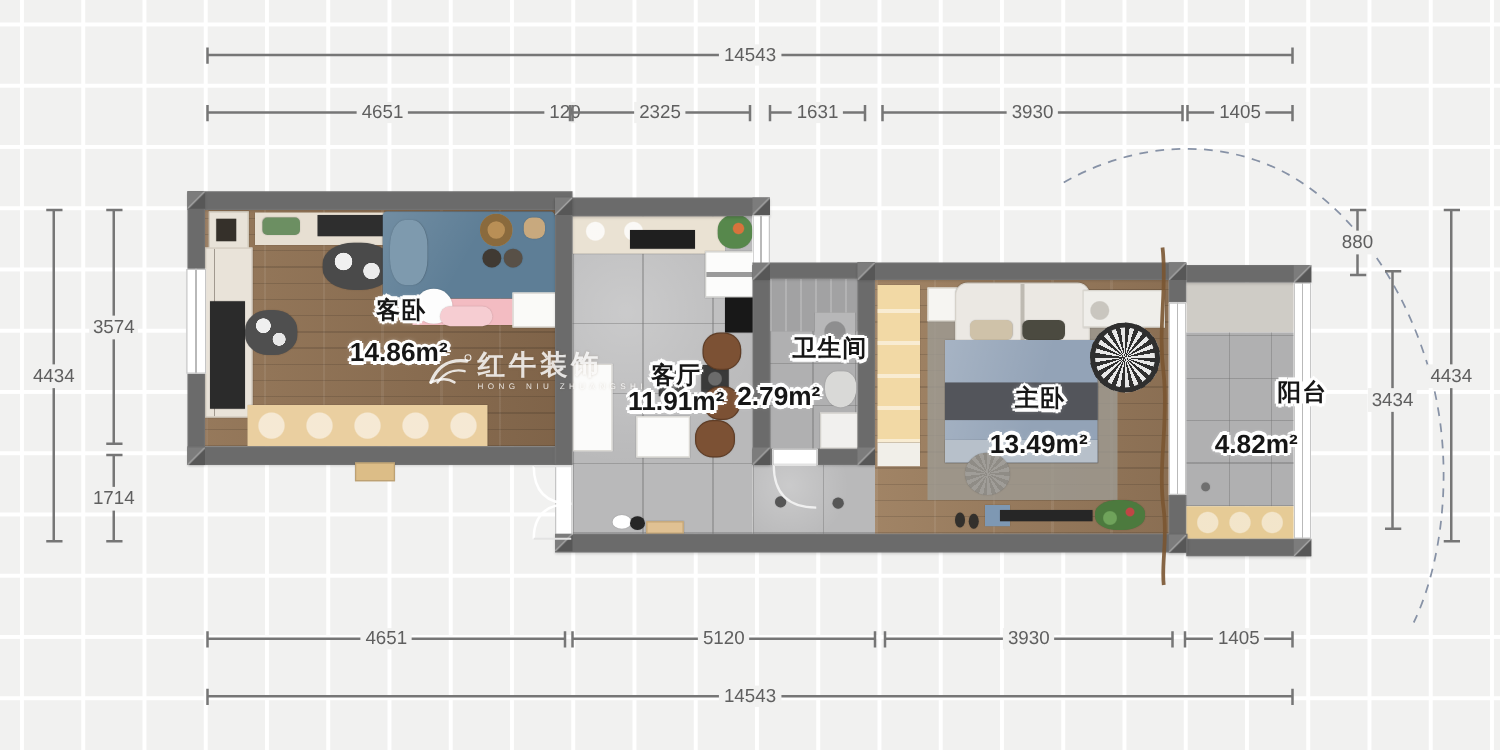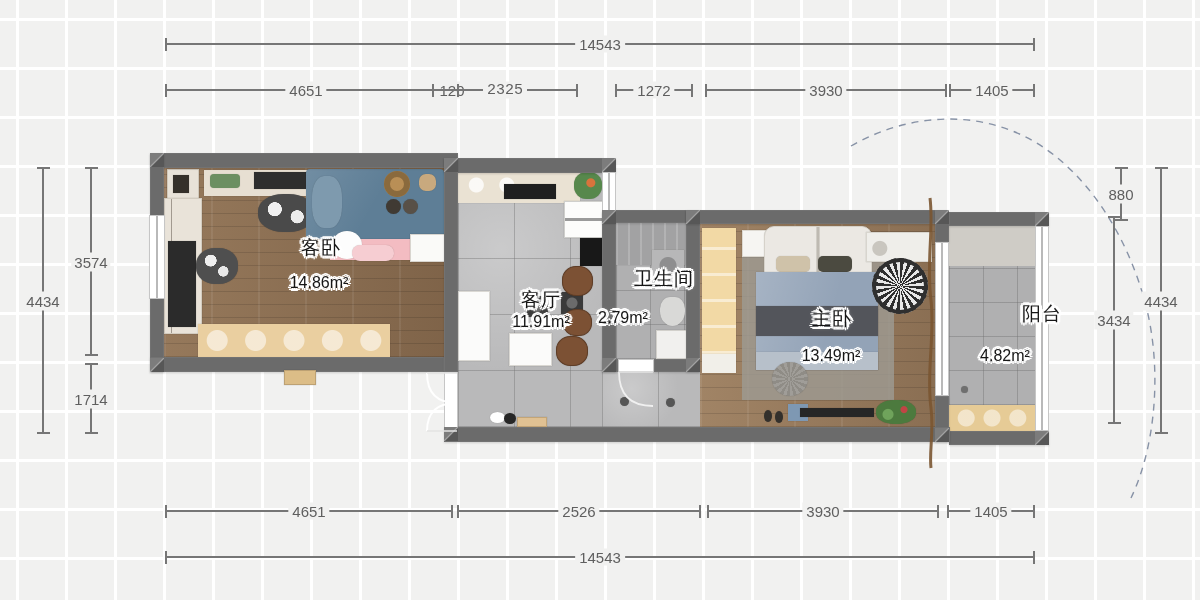--- a/index.html
+++ b/index.html
@@ -49,27 +49,27 @@
   .corner{
     width:14px;height:14px;z-index:5;
     background:linear-gradient(135deg,#7c7c7c 44%,#a2a2a2 50%,#575757 56%);
   }
   
   .f{z-index:2; box-shadow:0 0 1px rgba(0,0,0,.25);}
   .round{border-radius:50%;}
   
   .room-name,.room-area{
     position:absolute; transform:translate(-50%,-50%); z-index:8;
-    font-weight:normal; color:#161616; white-space:nowrap; letter-spacing:1px;
+    font-weight:bold; color:#161616; white-space:nowrap; letter-spacing:1px;
     text-shadow:-2px -2px 0 #fff,2px -2px 0 #fff,-2px 2px 0 #fff,2px 2px 0 #fff,
                  0 -3px 0 #fff,0 3px 0 #fff,-3px 0 0 #fff,3px 0 0 #fff,0 0 5px #fff;
     padding-left:28px;
   }
   .room-name{font-size:19px;}
-  .room-area{font-size:16px;letter-spacing:0;}
+  .room-area{font-size:21px;letter-spacing:0;}
   
   .dh{position:absolute; border-top:2px solid #767676; z-index:9;}
   .dh::before,.dh::after{content:""; position:absolute; top:-7px; width:2px; height:13px; background:#767676;}
   .dh::before{left:-1px;} .dh::after{right:-1px;}
   .dv{position:absolute; border-left:2px solid #767676; z-index:9;}
   .dv::before,.dv::after{content:""; position:absolute; left:-7px; width:13px; height:2px; background:#767676;}
   .dv::before{top:-1px;} .dv::after{bottom:-1px;}
   .dh .lbl{position:absolute; left:50%; top:-1px; transform:translate(-50%,-50%);
     background:#f1f1f0; padding:0 4px; font-size:15px; color:#5f5f5f; white-space:nowrap;}
   .dv .lbl{position:absolute; top:50%; left:-1px; transform:translate(-50%,-50%);
@@ -203,20 +203,32 @@
     <path d="M 851 146 C 905 115 975 107 1035 142 C 1090 175 1130 240 1147 310 C 1162 373 1155 448 1131 498" fill="none" stroke="#8792a6" stroke-width="1.4" stroke-dasharray="7 6"></path>
     <path d="M 930 198 C 934 230 926 262 931 300 C 935 338 926 372 931 408 C 934 432 929 452 931 468" fill="none" stroke="#7a5531" stroke-width="3" opacity="0.9"></path>
     <path d="M 427 373 Q 427 403 457 403" fill="none" stroke="#ffffff" stroke-width="2" opacity="0.95"></path>
     <path d="M 427 431 Q 427 403 457 403" fill="none" stroke="#ffffff" stroke-width="2" opacity="0.95"></path>
     <path d="M 457 373 L 427 373" stroke="#e3e3e3" stroke-width="1.5"></path>
     <path d="M 457 431 L 427 431" stroke="#e3e3e3" stroke-width="1.5"></path>
     <path d="M 619 372 Q 619 406 653 406" fill="none" stroke="#f2f2f2" stroke-width="1.8" opacity="0.95"></path>
     <path d="M 619 372 L 653 372" stroke="#e3e3e3" stroke-width="1.5"></path>
   </svg>
 
+  <div class="watermark">
+    <svg width="36" height="30" viewBox="0 0 40 32">
+      <path d="M3 27 C9 12 19 6 35 8" fill="none" stroke="rgba(255,255,255,.82)" stroke-width="3" stroke-linecap="round"></path>
+      <path d="M9 27 C15 18 24 15 33 17" fill="none" stroke="rgba(255,255,255,.82)" stroke-width="2.2" stroke-linecap="round"></path>
+      <path d="M3 27 C12 23 18 23 24 27" fill="none" stroke="rgba(255,255,255,.82)" stroke-width="2.2" stroke-linecap="round"></path>
+      <circle cx="36" cy="5" r="2.6" fill="none" stroke="rgba(255,255,255,.82)" stroke-width="1"></circle>
+    </svg>
+    <div class="wm-text">
+      <span class="wm-brand">红牛装饰</span>
+      <span class="wm-sub">HONG NIU ZHUANGSHI</span>
+    </div>
+  </div>
 
   <span class="room-name" style="left:307px;top:248px;">客卧</span>
   <span class="room-area" style="left:305px;top:283px;">14.86m²</span>
   <span class="room-name" style="left:527px;top:300px;">客厅</span>
   <span class="room-area" style="left:527px;top:322px;">11.91m²</span>
   <span class="room-name" style="left:650px;top:279px;">卫生间</span>
   <span class="room-area" style="left:609px;top:318px;">2.79m²</span>
   <span class="room-name" style="left:818px;top:319px;">主卧</span>
   <span class="room-area" style="left:817px;top:356px;">13.49m²</span>
   <span class="room-name" style="left:991px;top:314px;margin-left:37px;">阳台</span>
@@ -225,38 +237,38 @@
   <div class="dh" style="left:166px;top:43px;width:868px;">
     <span class="lbl">14543</span>
     </div>
 
   <div class="dh" style="left:166px;top:89px;width:280px;">
     <span class="lbl">4651</span>
     </div>
   <div class="dh" style="left:446px;top:89px;width:12px;">
     <span class="lbl">120</span>
     </div>
-  <div class="dh" style="left:433px;top:89px;width:144px;font-family:Liberation Mono, monospace;">
+  <div class="dh" style="left:456px;top:89px;width:144px;">
     <span class="lbl">2325</span>
     </div>
   <div class="dh" style="left:616px;top:89px;width:76px;">
-    <span class="lbl">1272</span>
+    <span class="lbl">1631</span>
     </div>
   <div class="dh" style="left:706px;top:89px;width:240px;">
     <span class="lbl">3930</span>
     </div>
   <div class="dh" style="left:950px;top:89px;width:84px;">
     <span class="lbl">1405</span>
     </div>
 
   <div class="dh" style="left:166px;top:510px;width:286px;">
     <span class="lbl">4651</span>
     </div>
   <div class="dh" style="left:458px;top:510px;width:242px;">
-    <span class="lbl">2526</span>
+    <span class="lbl">5120</span>
     </div>
   <div class="dh" style="left:708px;top:510px;width:230px;">
     <span class="lbl">3930</span>
     </div>
   <div class="dh" style="left:948px;top:510px;width:86px;">
     <span class="lbl">1405</span>
     </div>
 
   <div class="dh" style="left:166px;top:556px;width:868px;">
     <span class="lbl">14543</span>
@@ -265,21 +277,21 @@
   <div class="dv" style="left:42px;top:168px;height:265px;">
     <span class="lbl">4434</span>
     </div>
   <div class="dv" style="left:90px;top:168px;height:187px;">
     <span class="lbl">3574</span>
     </div>
   <div class="dv" style="left:90px;top:364px;height:69px;">
     <span class="lbl">1714</span>
     </div>
 
-  <div class="dv" style="left:1120px;top:168px;height:52px;">
+  <div class="dv" style="left:1085px;top:168px;height:52px;">
     <span class="lbl">880</span>
     </div>
   <div class="dv" style="left:1113px;top:217px;height:206px;">
     <span class="lbl">3434</span>
     </div>
   <div class="dv" style="left:1160px;top:168px;height:265px;">
     <span class="lbl">4434</span>
     </div>
 
 </div>

